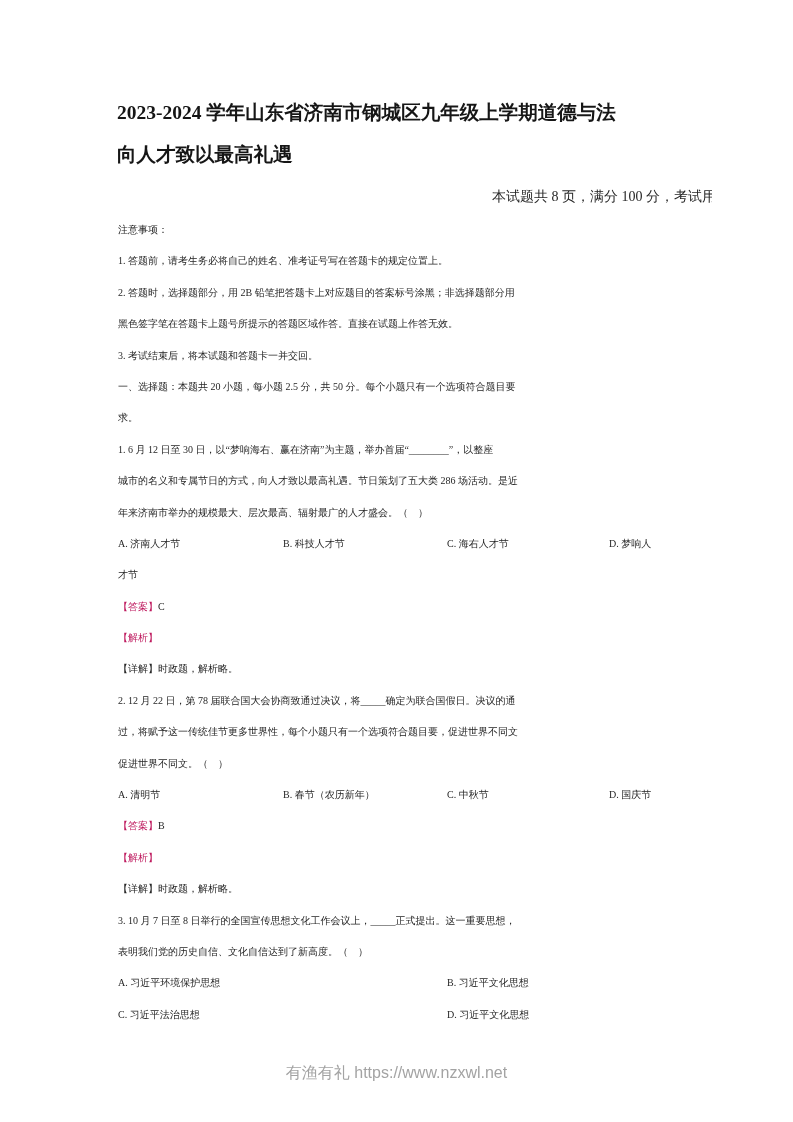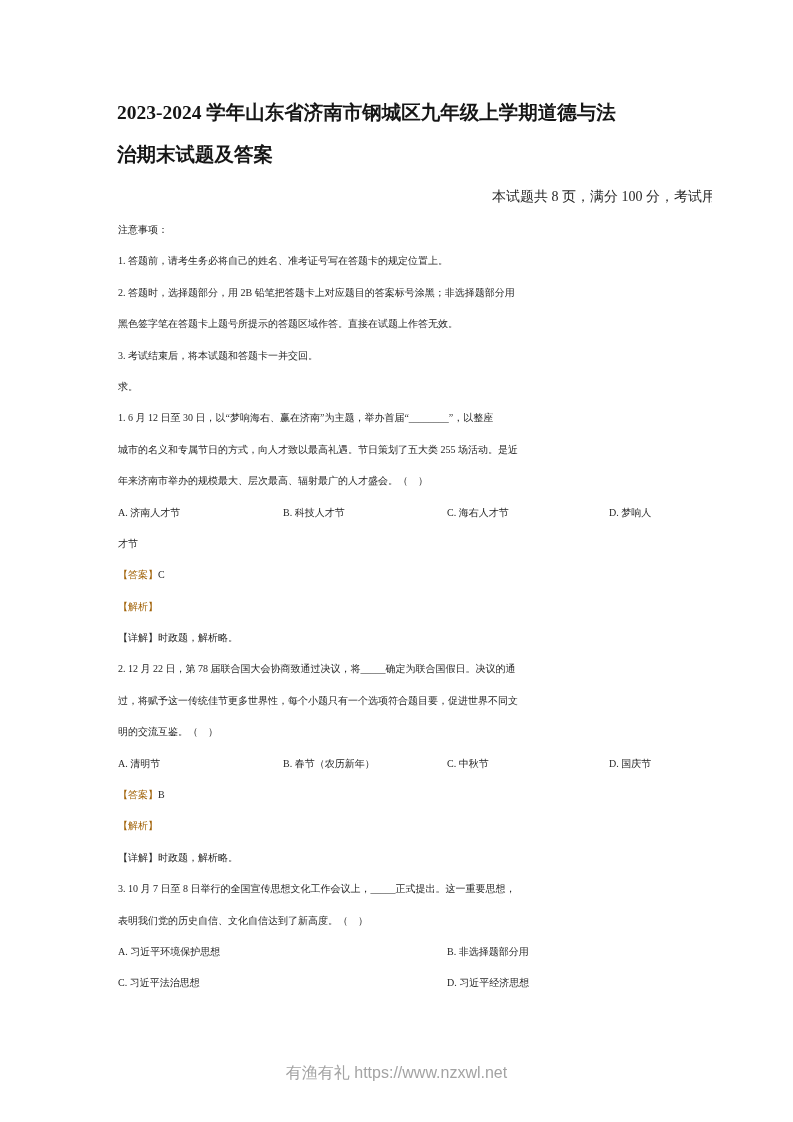--- a/index.html
+++ b/index.html
@@ -26,92 +26,93 @@
     font-size:10px;
   }
   .line{line-height:31.4px;height:31.4px;white-space:nowrap;}
   .opts{position:relative;}
   .opt{position:absolute;top:0;white-space:nowrap;}
   .col-a{left:0;}
   .col-b{left:165px;}
   .col-c{left:329px;}
   .col-d{left:491px;}
   .col-2{left:329px;}
-  .blue{color:#a16207;}
+  .blue{color:#be185d;}
   .footer{
     position:absolute;left:0;top:1058px;width:793px;
     text-align:center;color:#a3a3a3;font-size:16px;line-height:30px;
     font-family:Liberation Sans, sans-serif;
   }
 </style>
 </head>
 <body>
 
 <div class="page">
 
   <h1 class="title">
     <div class="tline">2023-2024 学年山东省济南市钢城区九年级上学期道德与法</div>
-    <div class="tline">治期末试题及答案</div>
+    <div class="tline">向人才致以最高礼遇</div>
   </h1>
 
   <div class="exam-info">本试题共 8 页，满分 100 分，考试用时 60 分钟。</div>
 
   <div class="doc-body">
 
     <div class="line">注意事项：</div>
     <div class="line">1. 答题前，请考生务必将自己的姓名、准考证号写在答题卡的规定位置上。</div>
     <div class="line">2. 答题时，选择题部分，用 2B 铅笔把答题卡上对应题目的答案标号涂黑；非选择题部分用</div>
     <div class="line">黑色签字笔在答题卡上题号所提示的答题区域作答。直接在试题上作答无效。</div>
     <div class="line">3. 考试结束后，将本试题和答题卡一并交回。</div>
 
+    <div class="line">一、选择题：本题共 20 小题，每小题 2.5 分，共 50 分。每个小题只有一个选项符合题目要</div>
     <div class="line">求。</div>
 
     <div class="line">1. 6 月 12 日至 30 日，以“梦响海右、赢在济南”为主题，举办首届“________”，以整座</div>
-    <div class="line">城市的名义和专属节日的方式，向人才致以最高礼遇。节日策划了五大类 255 场活动。是近</div>
+    <div class="line">城市的名义和专属节日的方式，向人才致以最高礼遇。节日策划了五大类 286 场活动。是近</div>
     <div class="line">年来济南市举办的规模最大、层次最高、辐射最广的人才盛会。（　）</div>
     <div class="line opts">
       <span class="opt col-a">A. 济南人才节</span>
       <span class="opt col-b">B. 科技人才节</span>
       <span class="opt col-c">C. 海右人才节</span>
       <span class="opt col-d">D. 梦响人</span>
     </div>
     <div class="line">才节</div>
     <div class="line">
       <span class="blue">【答案】</span><span>C</span>
     </div>
     <div class="line">
       <span class="blue">【解析】</span>
     </div>
     <div class="line">【详解】时政题，解析略。</div>
 
     <div class="line">2. 12 月 22 日，第 78 届联合国大会协商致通过决议，将_____确定为联合国假日。决议的通</div>
     <div class="line">过，将赋予这一传统佳节更多世界性，每个小题只有一个选项符合题目要，促进世界不同文</div>
-    <div class="line">明的交流互鉴。（　）</div>
+    <div class="line">促进世界不同文。（　）</div>
     <div class="line opts">
       <span class="opt col-a">A. 清明节</span>
       <span class="opt col-b">B. 春节（农历新年）</span>
       <span class="opt col-c">C. 中秋节</span>
       <span class="opt col-d">D. 国庆节</span>
     </div>
     <div class="line">
       <span class="blue">【答案】</span><span>B</span>
     </div>
     <div class="line">
       <span class="blue">【解析】</span>
     </div>
     <div class="line">【详解】时政题，解析略。</div>
 
     <div class="line">3. 10 月 7 日至 8 日举行的全国宣传思想文化工作会议上，_____正式提出。这一重要思想，</div>
     <div class="line">表明我们党的历史自信、文化自信达到了新高度。（　）</div>
     <div class="line opts">
       <span class="opt col-a">A. 习近平环境保护思想</span>
-      <span class="opt col-2">B. 非选择题部分用</span>
+      <span class="opt col-2">B. 习近平文化思想</span>
     </div>
     <div class="line opts">
       <span class="opt col-a">C. 习近平法治思想</span>
-      <span class="opt col-2">D. 习近平经济思想</span>
+      <span class="opt col-2">D. 习近平文化思想</span>
     </div>
 
   </div>
 
   <div class="footer">有渔有礼 https://www.nzxwl.net</div>
 
 </div>
 
 </body></html>

